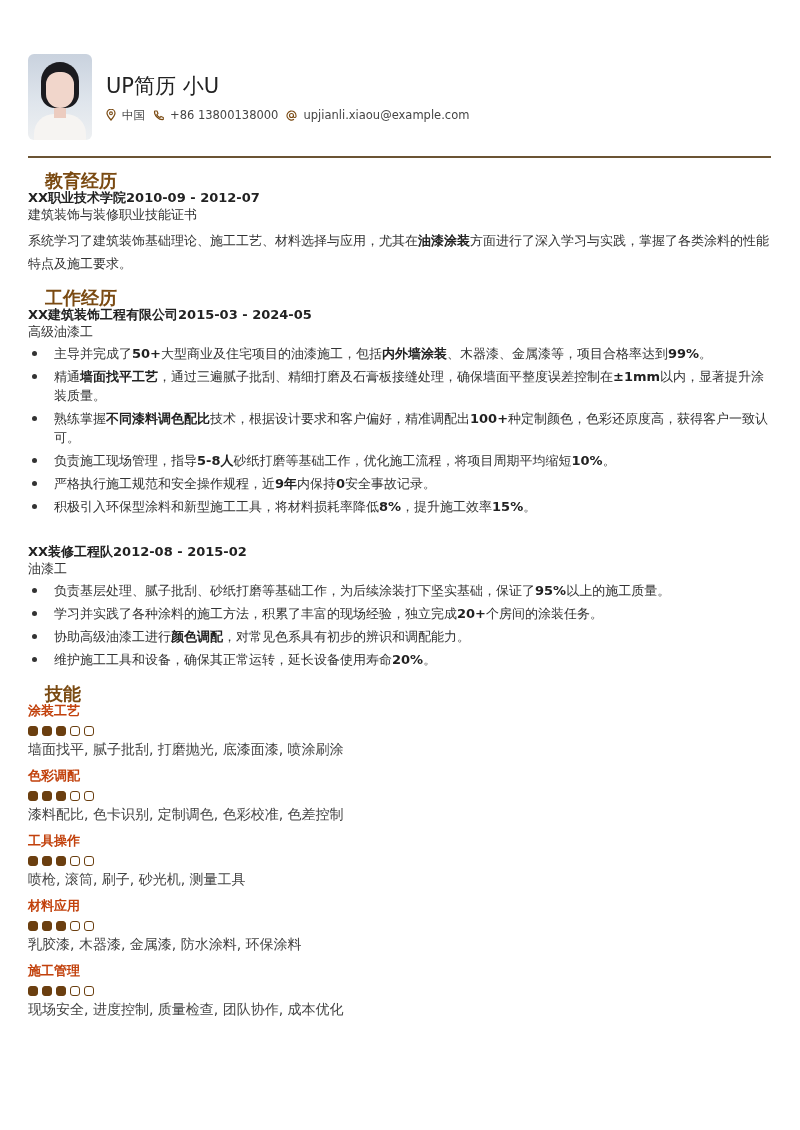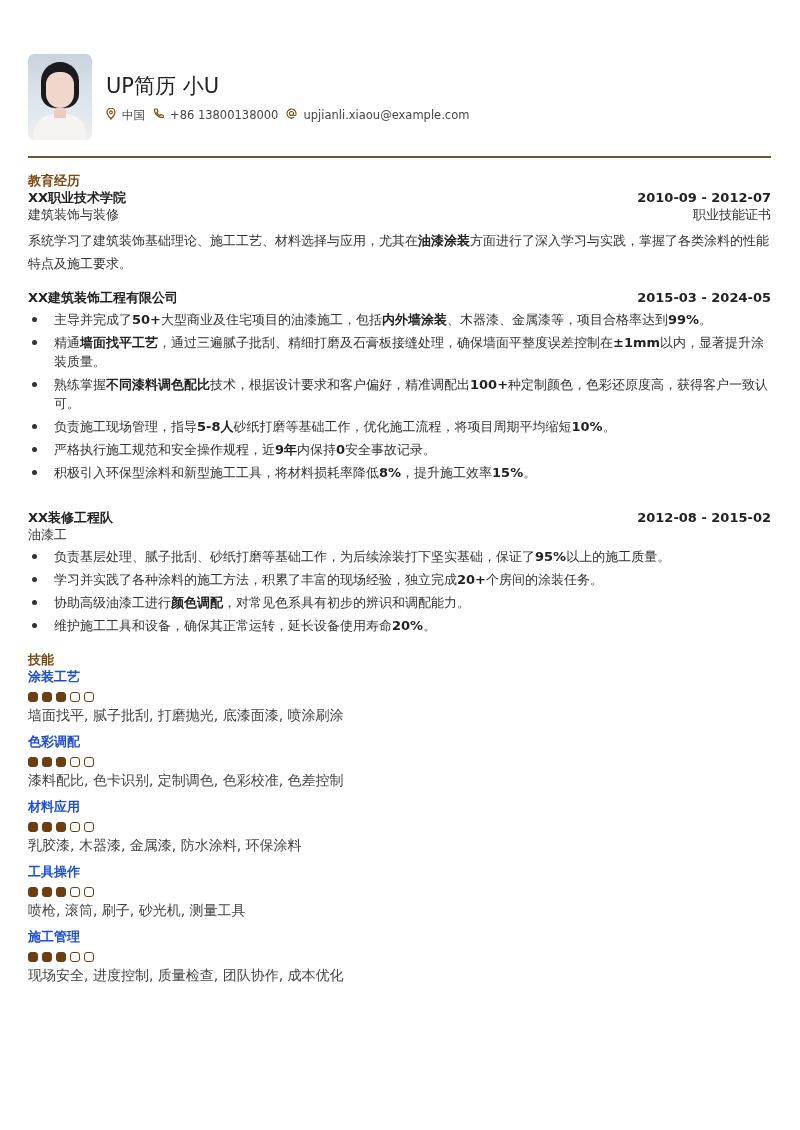--- a/index.html
+++ b/index.html
@@ -18,46 +18,46 @@
     background: linear-gradient(180deg, #c9d2de 0%, #dfe5ec 55%, #eef0f2 100%);
     position: relative; overflow: hidden; flex: none;
   }
   .avatar .hair { position: absolute; left: 13px; top: 8px; width: 38px; height: 46px; border-radius: 19px 19px 14px 14px; background: #1b1b1f; }
   .avatar .face { position: absolute; left: 18px; top: 18px; width: 28px; height: 36px; border-radius: 14px 14px 16px 16px; background: #f1d6cb; }
   .avatar .neck { position: absolute; left: 26px; top: 50px; width: 12px; height: 14px; background: #ecccc0; }
   .avatar .body { position: absolute; left: 6px; top: 60px; width: 52px; height: 40px; border-radius: 20px 20px 0 0; background: #f6f4f2; }
   .header-info { margin-left: 14px; }
   .name { font-size: 21px; color: #222; line-height: 28px; margin-bottom: 8px; }
   .contacts { display: flex; align-items: center; font-size: 11.5px; color: #444; }
-  .contact { display: flex; margin-right: 8px; }
+  .contact { display: flex; align-items: center; margin-right: 8px; }
   .contact svg { margin-right: 6px; }
 
   .divider { position: absolute; left: 28px; top: 156px; width: 743px; height: 1.5px; background: #6b5434; }
 
   
   .content { position: absolute; left: 28px; top: 172px; width: 743px; }
-  .section-title { font-size: 13px; font-weight: bold; color: #7a4a12; line-height: 17px; }
-  .row { display: flex; justify-content: space-between; align-items: baseline; }
+  .section-title { font-size: 18px; font-weight: bold; color: #7a4a12; line-height: 17px; margin-left: 17px; }
+  .row { display: flex; align-items: baseline; }
   .org { font-size: 13px; font-weight: bold; color: #222; line-height: 17px; }
   .date { font-size: 13px; font-weight: bold; color: #222; line-height: 17px; }
   .sub { font-size: 13px; color: #333; line-height: 17px; }
   .para { font-size: 13px; line-height: 23px; color: #333; margin-top: 6px; }
   .para b, .bullets b { color: #222; }
   .bullets { list-style: none; margin: 4px 0 0 0; padding: 0; }
   .bullets li { position: relative; padding-left: 26px; font-size: 13px; line-height: 19px; margin-bottom: 4px; color: #333; }
   .bullets li::before { content: ""; position: absolute; left: 4px; top: 7px; width: 5px; height: 5px; border-radius: 50%; background: #333; }
 
   .sec-edu { margin-top: 0; }
   .sec-sum { margin-top: 14px; }
   .sec-work { margin-top: 14px; }
   .job2 { margin-top: 27px; }
   .sec-skills { margin-top: 16px; }
 
   .skill { margin-top: 0; }
-  .skill-name { font-size: 13px; font-weight: bold; color: #1d4ed8; line-height: 18px; }
+  .skill-name { font-size: 13px; font-weight: bold; color: #c2410c; line-height: 18px; }
   .dots { display: flex; margin-top: 6px; height: 10px; }
   .dot { width: 8px; height: 8px; border-radius: 3px; margin-right: 4px; border: 1.5px solid #6b3f10; background: #6b3f10; }
   .dot.empty { background: #fff; }
   .skill-desc { font-size: 14px; color: #444; line-height: 15px; margin-top: 6px; margin-bottom: 10px; }
 </style>
 </head>
 <body>
 
 <div class="page">
 
@@ -107,26 +107,28 @@
       </div>
       <div class="row">
         <span class="sub">建筑装饰与装修</span>
         <span class="sub">职业技能证书</span>
       </div>
       <div class="para"><span>系统学习了建筑装饰基础理论、施工工艺、材料选择与应用，尤其在</span><b>油漆涂装</b><span>方面进行了深入学习与实践，掌握了各类涂料的性能特点及施工要求。</span></div>
     </div>
 
 
     <div class="sec-work">
+      <div class="section-title">工作经历</div>
 
       <div>
         <div class="row">
           <span class="org">XX建筑装饰工程有限公司</span>
           <span class="date">2015-03 - 2024-05</span>
         </div>
+        <div class="sub">高级油漆工</div>
         <ul class="bullets">
           <li><span>主导并完成了</span><b>50+</b><span>大型商业及住宅项目的油漆施工，包括</span><b>内外墙涂装</b><span>、木器漆、金属漆等，项目合格率达到</span><b>99%</b><span>。</span></li>
           <li><span>精通</span><b>墙面找平工艺</b><span>，通过三遍腻子批刮、精细打磨及石膏板接缝处理，确保墙面平整度误差控制在</span><b>±1mm</b><span>以内，显著提升涂装质量。</span></li>
           <li><span>熟练掌握</span><b>不同漆料调色配比</b><span>技术，根据设计要求和客户偏好，精准调配出</span><b>100+</b><span>种定制颜色，色彩还原度高，获得客户一致认可。</span></li>
           <li><span>负责施工现场管理，指导</span><b>5-8人</b><span>砂纸打磨等基础工作，优化施工流程，将项目周期平均缩短</span><b>10%</b><span>。</span></li>
           <li><span>严格执行施工规范和安全操作规程，近</span><b>9年</b><span>内保持</span><b>0</b><span>安全事故记录。</span></li>
           <li><span>积极引入环保型涂料和新型施工工具，将材料损耗率降低</span><b>8%</b><span>，提升施工效率</span><b>15%</b><span>。</span></li>
         </ul>
       </div>
 
@@ -164,40 +166,40 @@
         <div class="dots">
             <span class="dot"></span>
             <span class="dot"></span>
             <span class="dot"></span>
             <span class="dot empty"></span>
             <span class="dot empty"></span>
           </div>
         <div class="skill-desc">漆料配比, 色卡识别, 定制调色, 色彩校准, 色差控制</div>
       </div>
       <div class="skill">
+        <div class="skill-name">工具操作</div>
+        <div class="dots">
+            <span class="dot"></span>
+            <span class="dot"></span>
+            <span class="dot"></span>
+            <span class="dot empty"></span>
+            <span class="dot empty"></span>
+          </div>
+        <div class="skill-desc">喷枪, 滚筒, 刷子, 砂光机, 测量工具</div>
+      </div>
+      <div class="skill">
         <div class="skill-name">材料应用</div>
         <div class="dots">
             <span class="dot"></span>
             <span class="dot"></span>
             <span class="dot"></span>
             <span class="dot empty"></span>
             <span class="dot empty"></span>
           </div>
         <div class="skill-desc">乳胶漆, 木器漆, 金属漆, 防水涂料, 环保涂料</div>
-      </div>
-      <div class="skill">
-        <div class="skill-name">工具操作</div>
-        <div class="dots">
-            <span class="dot"></span>
-            <span class="dot"></span>
-            <span class="dot"></span>
-            <span class="dot empty"></span>
-            <span class="dot empty"></span>
-          </div>
-        <div class="skill-desc">喷枪, 滚筒, 刷子, 砂光机, 测量工具</div>
       </div>
       <div class="skill">
         <div class="skill-name">施工管理</div>
         <div class="dots">
             <span class="dot"></span>
             <span class="dot"></span>
             <span class="dot"></span>
             <span class="dot empty"></span>
             <span class="dot empty"></span>
           </div>

